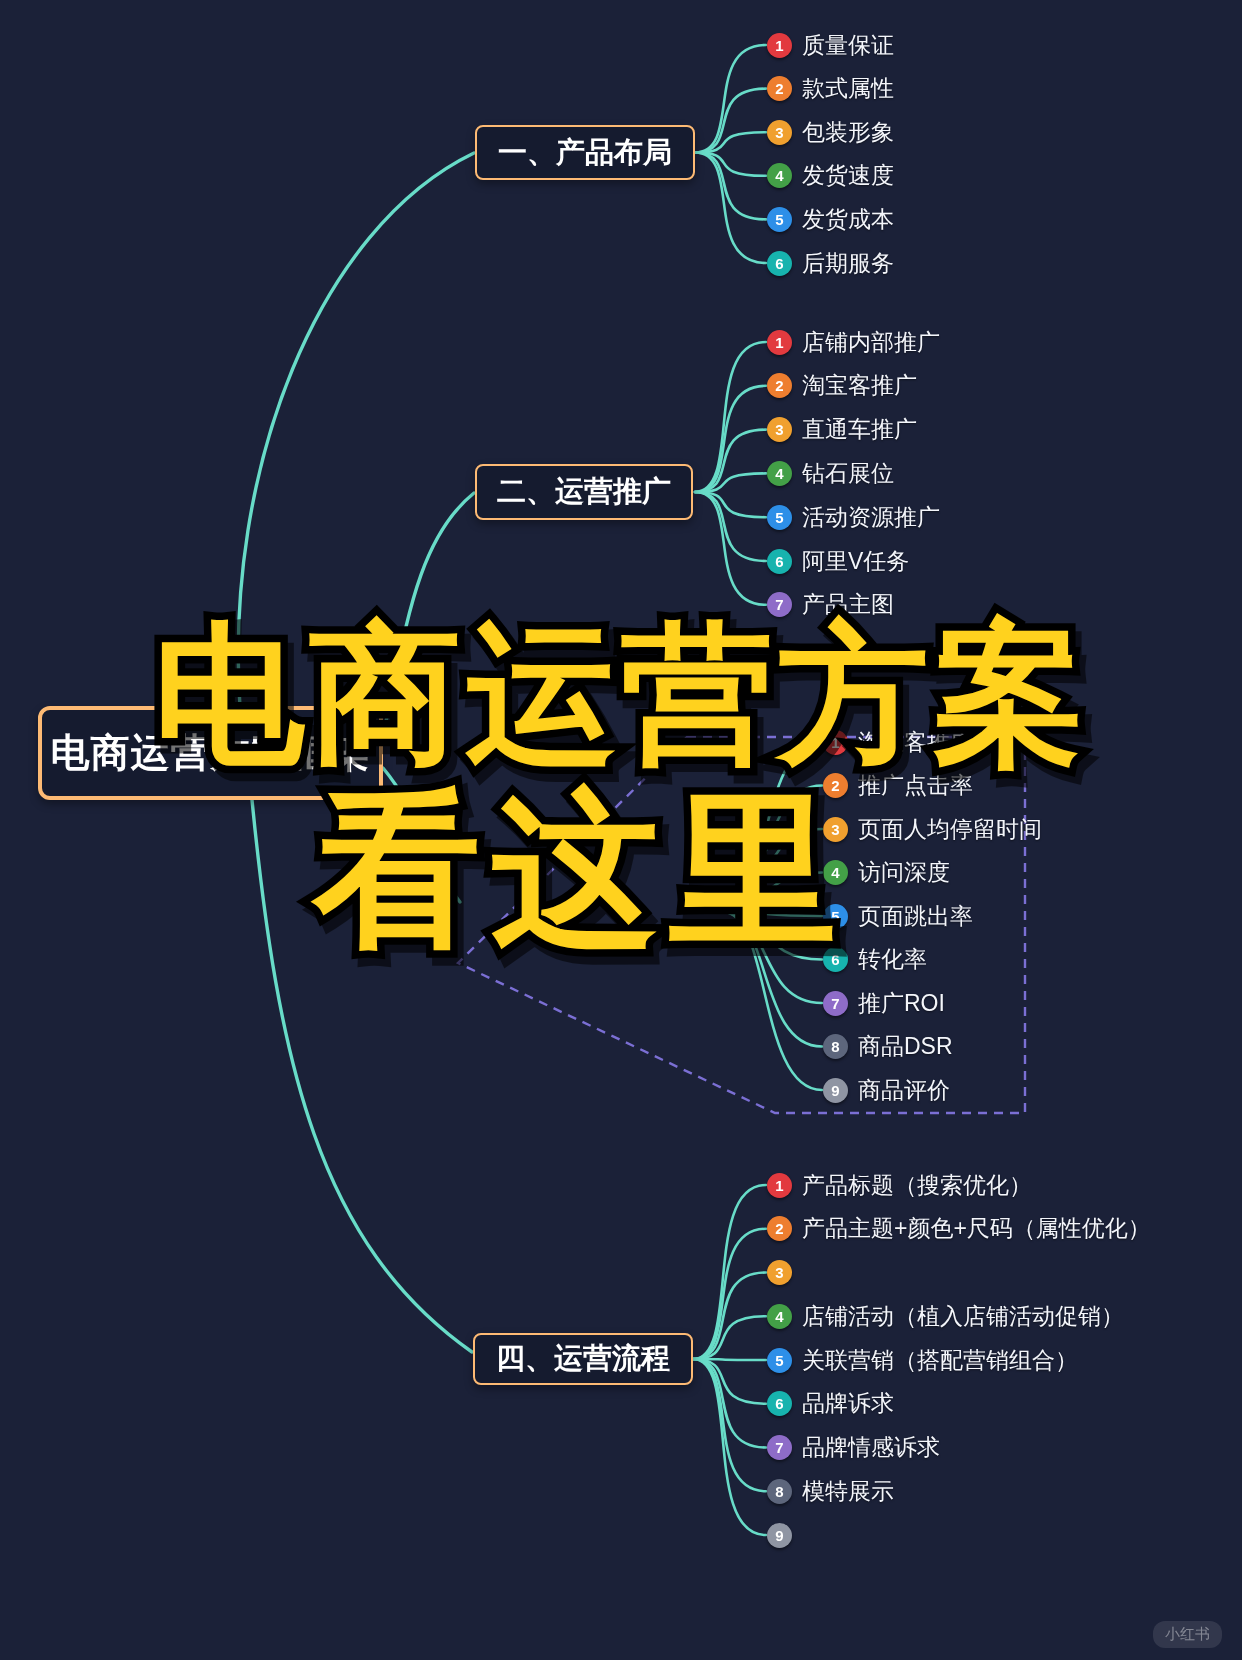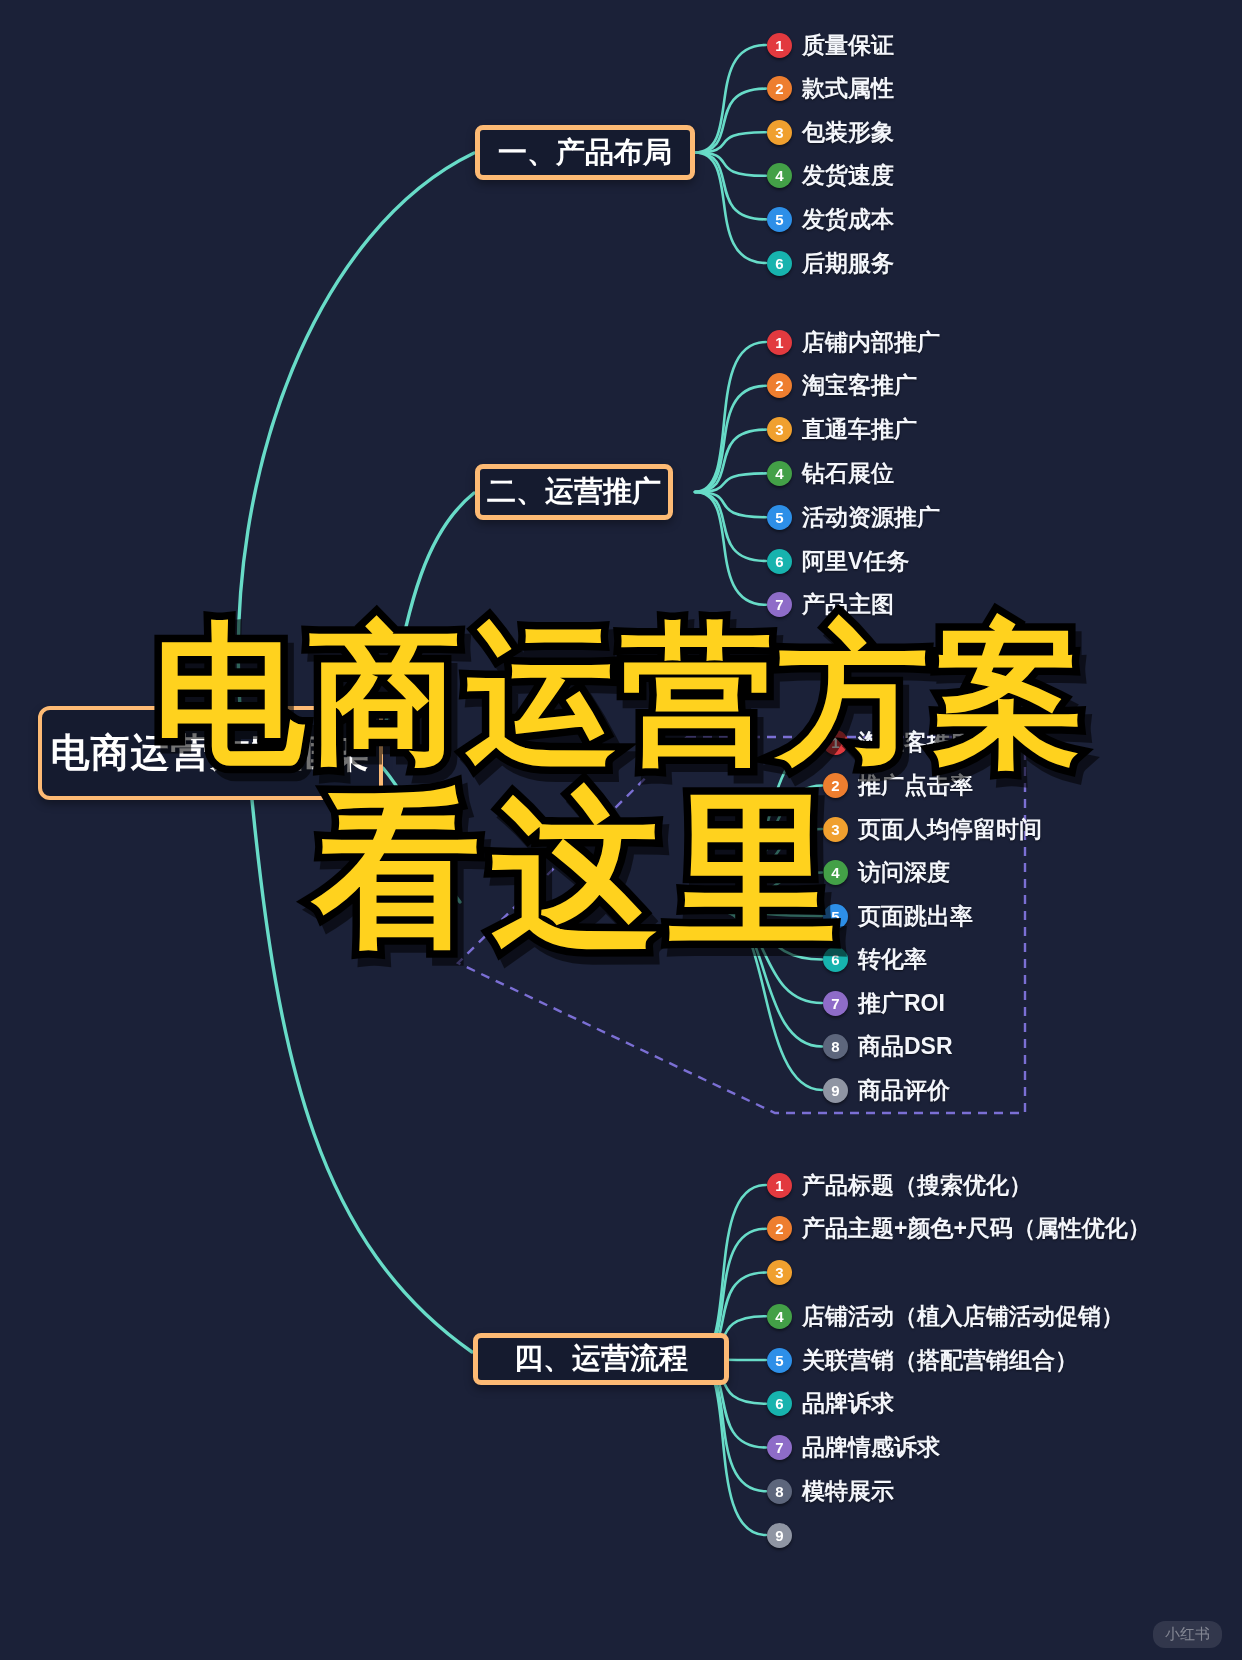--- a/index.html
+++ b/index.html
@@ -12,41 +12,41 @@
   }
   #stage{ position:absolute; left:0; top:0; width:1242px; height:1660px; }
   svg.layer{ position:absolute; left:0; top:0; pointer-events:none; z-index:1; }
   .conn{ stroke:#68dcc8; stroke-width:3.4; fill:none; stroke-linecap:round; }
   .conn.thin{ stroke-width:2.6; }
   .dash{ stroke:#7b6fd4; stroke-width:2.4; fill:none; stroke-dasharray:9 7; }
   .node{
     position:absolute; z-index:5;
     display:flex; align-items:center; justify-content:center;
     background:#151b2f;
-    border:5px solid #fdba74;
+    border:2px solid #fdba74;
     border-radius:8px;
     color:#ffffff; font-weight:700;
     box-shadow:0 4px 8px rgba(0,0,0,0.35);
     white-space:nowrap;
   }
   .branch-node{ font-size:29px; }
   .central{ border-width:4px; border-radius:12px; font-size:39px; letter-spacing:1px; }
   .item{
     position:absolute; z-index:5;
     display:flex; align-items:center; gap:10px; height:36px;
   }
   .num{
     width:25px; height:25px; flex:0 0 25px;
     border-radius:50%;
     display:flex; align-items:center; justify-content:center;
     color:#fff; font-size:15px; font-weight:700;
     box-shadow:0 2px 3px rgba(0,0,0,0.45);
   }
   .item .txt{
-    color:#f4f6fb; font-size:23px; font-weight:700; white-space:nowrap;
+    color:#f4f6fb; font-size:23px; font-weight:400; white-space:nowrap;
     text-shadow:0 1px 2px rgba(0,0,0,0.5);
   }
   #overlay{ position:absolute; left:0; top:0; z-index:40; pointer-events:none; }
   .big{
     font-family:"Liberation Sans", sans-serif;
     font-weight:900;
     font-size:152px;
     fill:#ffd21e;
     stroke:#000000; stroke-width:15px;
     paint-order:stroke;
@@ -138,21 +138,21 @@
       <span class="txt">发货速度</span>
     </div>
     <div class="item" style="left: 767px; top: 201.4px;">
       <span class="num" style="background: rgb(45, 143, 232);">5</span>
       <span class="txt">发货成本</span>
     </div>
     <div class="item" style="left: 767px; top: 245px;">
       <span class="num" style="background: rgb(23, 179, 174);">6</span>
       <span class="txt">后期服务</span>
     </div>
-    <div class="node branch-node" style="left: 475px; top: 464px; width: 198px; height: 56px;">
+    <div class="node branch-node" style="left: 475px; top: 464px; width: 218px; height: 56px;">
       <span>二、运营推广</span>
     </div>
     <div class="item" style="left: 767px; top: 324px;">
       <span class="num" style="background: rgb(226, 58, 63);">1</span>
       <span class="txt">店铺内部推广</span>
     </div>
     <div class="item" style="left: 767px; top: 367.8px;">
       <span class="num" style="background: rgb(238, 126, 47);">2</span>
       <span class="txt">淘宝客推广</span>
     </div>
@@ -205,21 +205,21 @@
       <span class="txt">推广ROI</span>
     </div>
     <div class="item" style="left: 823px; top: 1028.5px;">
       <span class="num" style="background: rgb(93, 102, 124);">8</span>
       <span class="txt">商品DSR</span>
     </div>
     <div class="item" style="left: 823px; top: 1072px;">
       <span class="num" style="background: rgb(143, 149, 163);">9</span>
       <span class="txt">商品评价</span>
     </div>
-    <div class="node branch-node" style="left: 473px; top: 1333px; width: 256px; height: 52px;">
+    <div class="node branch-node" style="left: 473px; top: 1333px; width: 220px; height: 52px;">
       <span>四、运营流程</span>
     </div>
     <div class="item" style="left: 767px; top: 1167px;">
       <span class="num" style="background: rgb(226, 58, 63);">1</span>
       <span class="txt">产品标题（搜索优化）</span>
     </div>
     <div class="item" style="left: 767px; top: 1210.75px;">
       <span class="num" style="background: rgb(238, 126, 47);">2</span>
       <span class="txt">产品主题+颜色+尺码（属性优化）</span>
     </div>

